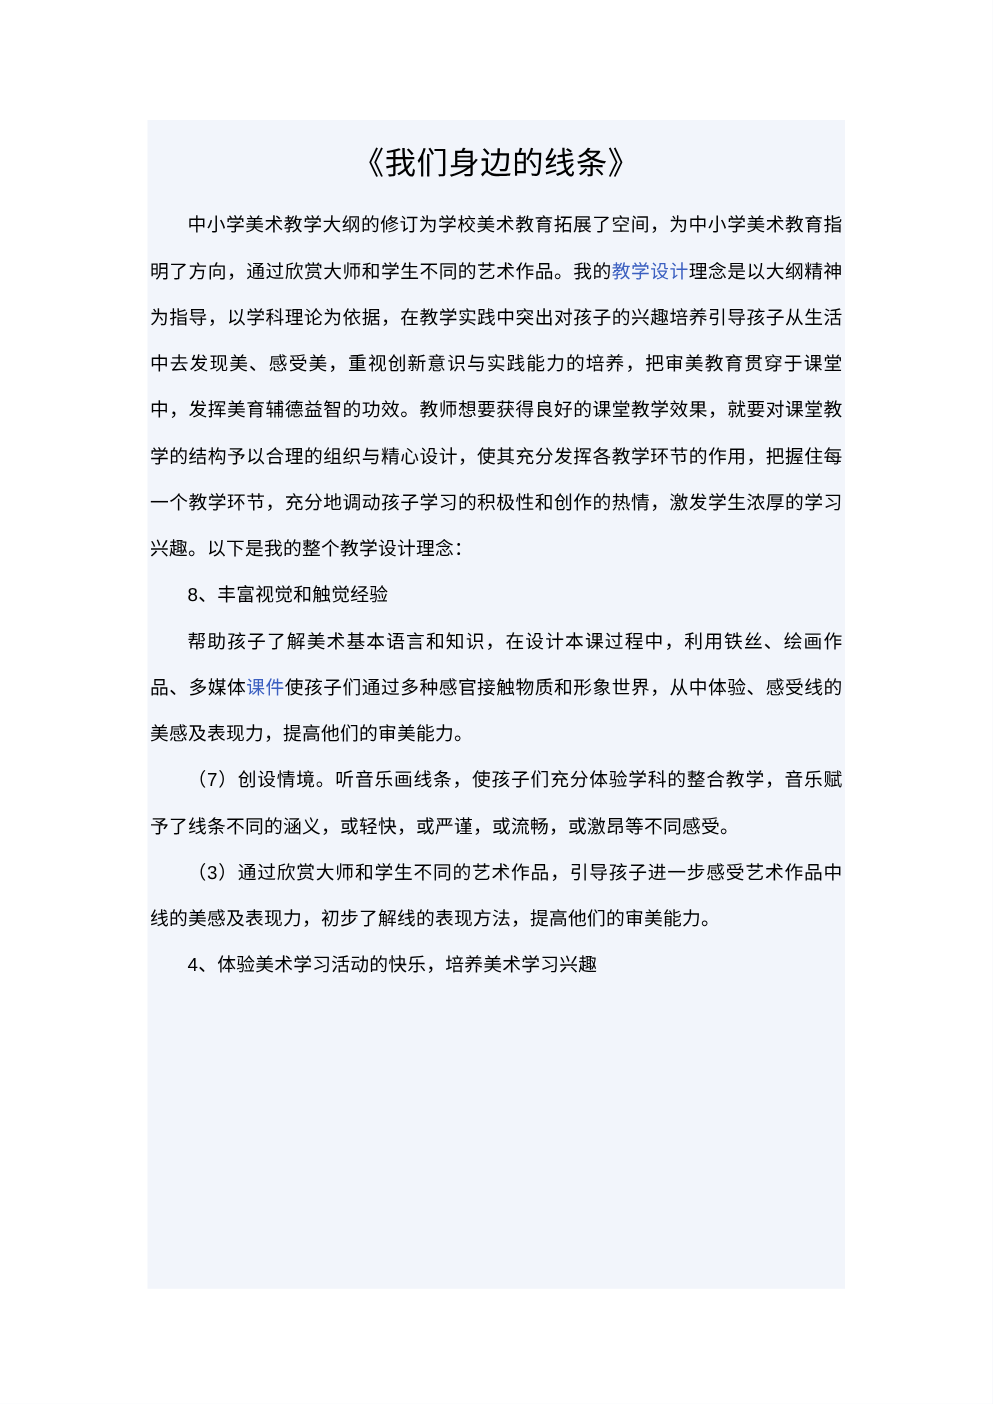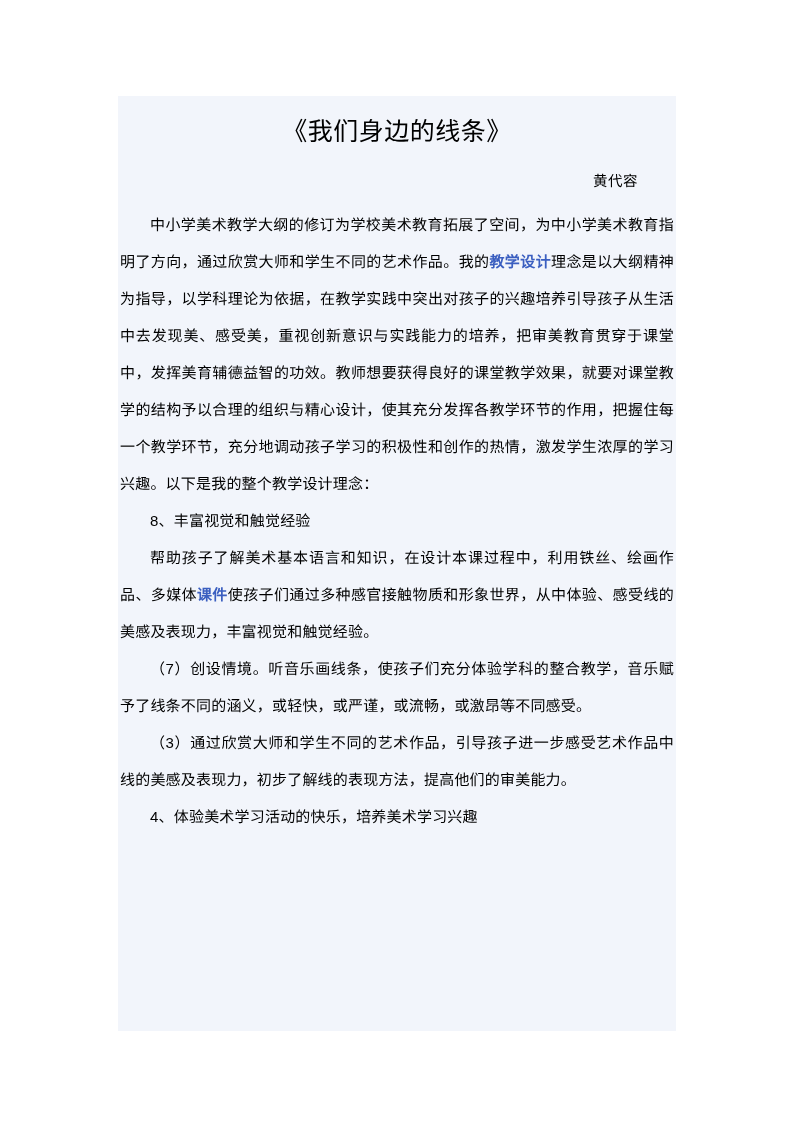--- a/index.html
+++ b/index.html
@@ -82,38 +82,36 @@
   }
 
   p.heading-item {
     text-indent: 2em;
   }
 
   a.doclink,
   span.doclink {
     color: #3b5fc0;
     text-decoration: none;
-    font-weight: bold;
   }
 </style>
 </head>
 <body>
 
 <div class="page">
 
   <div class="content-block">
 
     <h1 class="doc-title">《我们身边的线条》</h1>
 
-    <p class="byline">黄代容</p>
 
     <div class="body-text">
         <p class="para indent first"><span>中小学美术教学大纲的修订为学校美术教育拓展了空间，为中小学美术教育指明了方向，通过欣赏大师和学生不同的艺术作品。我的</span><a class="doclink" href="#">教学设计</a><span>理念是以大纲精神为指导，以学科理论为依据，在教学实践中突出对孩子的兴趣培养引导孩子从生活中去发现美、感受美，重视创新意识与实践能力的培养，把审美教育贯穿于课堂中，发挥美育辅德益智的功效。教师想要获得良好的课堂教学效果，就要对课堂教学的结构予以合理的组织与精心设计，使其充分发挥各教学环节的作用，把握住每一个教学环节，充分地调动孩子学习的积极性和创作的热情，激发学生浓厚的学习兴趣。以下是我的整个教学设计理念：</span></p>
         <p class="para heading-item"><span>8、丰富视觉和触觉经验</span></p>
-        <p class="para indent"><span>帮助孩子了解美术基本语言和知识，在设计本课过程中，利用铁丝、绘画作品、多媒体</span><a class="doclink" href="#">课件</a><span>使孩子们通过多种感官接触物质和形象世界，从中体验、感受线的美感及表现力，丰富视觉和触觉经验。</span></p>
+        <p class="para indent"><span>帮助孩子了解美术基本语言和知识，在设计本课过程中，利用铁丝、绘画作品、多媒体</span><a class="doclink" href="#">课件</a><span>使孩子们通过多种感官接触物质和形象世界，从中体验、感受线的美感及表现力，提高他们的审美能力。</span></p>
         <p class="para indent"><span>（7）创设情境。听音乐画线条，使孩子们充分体验学科的整合教学，音乐赋予了线条不同的涵义，或轻快，或严谨，或流畅，或激昂等不同感受。</span></p>
         <p class="para indent"><span>（3）通过欣赏大师和学生不同的艺术作品，引导孩子进一步感受艺术作品中线的美感及表现力，初步了解线的表现方法，提高他们的审美能力。</span></p>
         <p class="para heading-item"><span>4、体验美术学习活动的快乐，培养美术学习兴趣</span></p>
       </div>
 
   </div>
 
 </div>
 
 </body></html>

